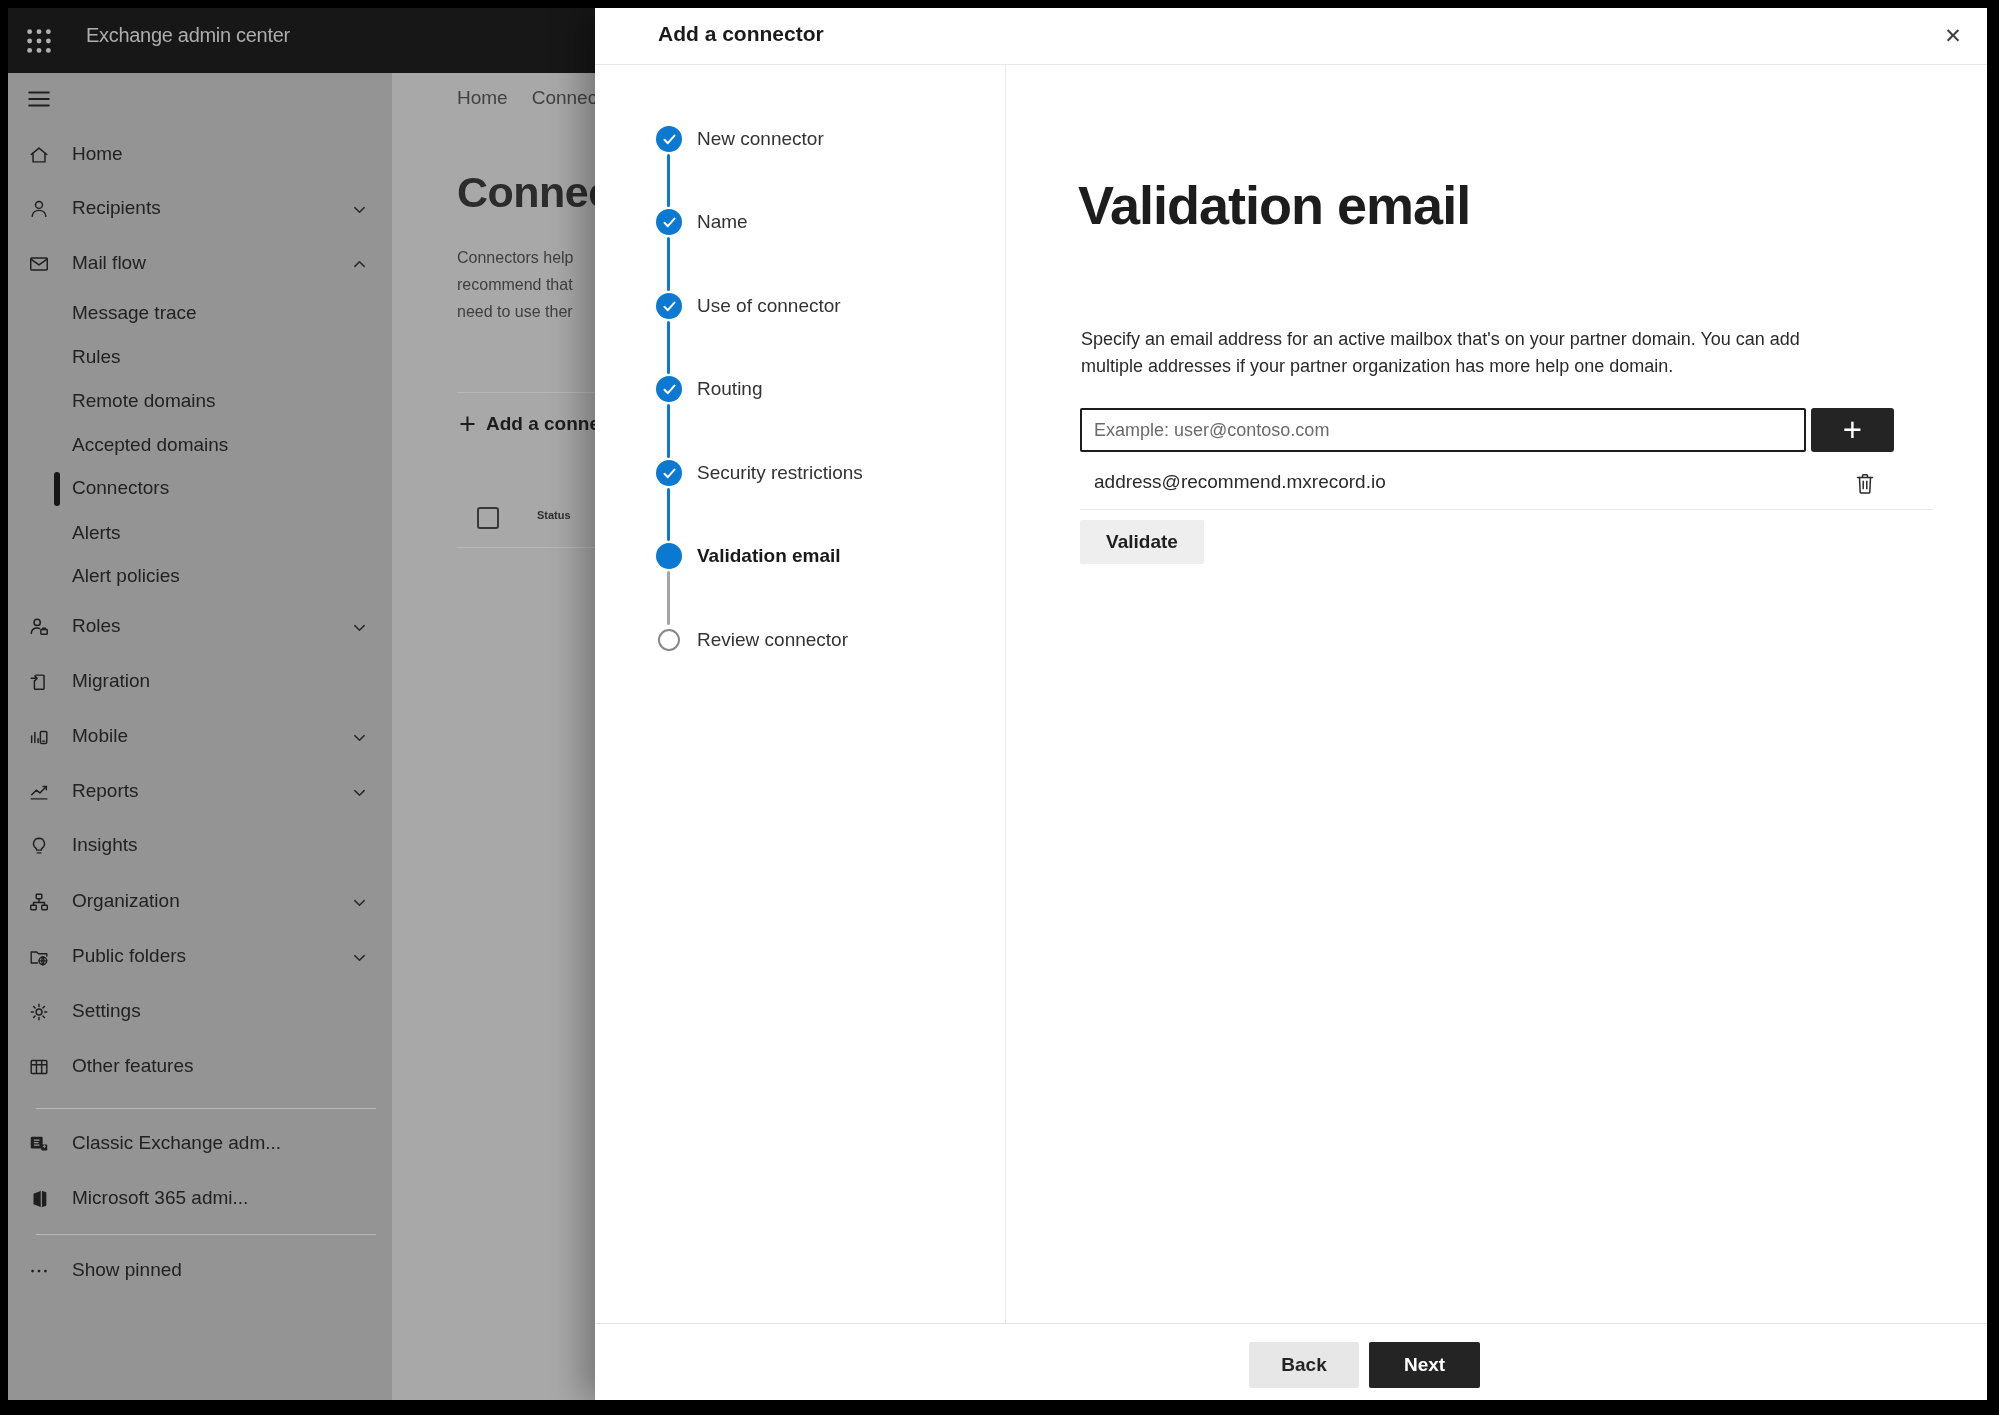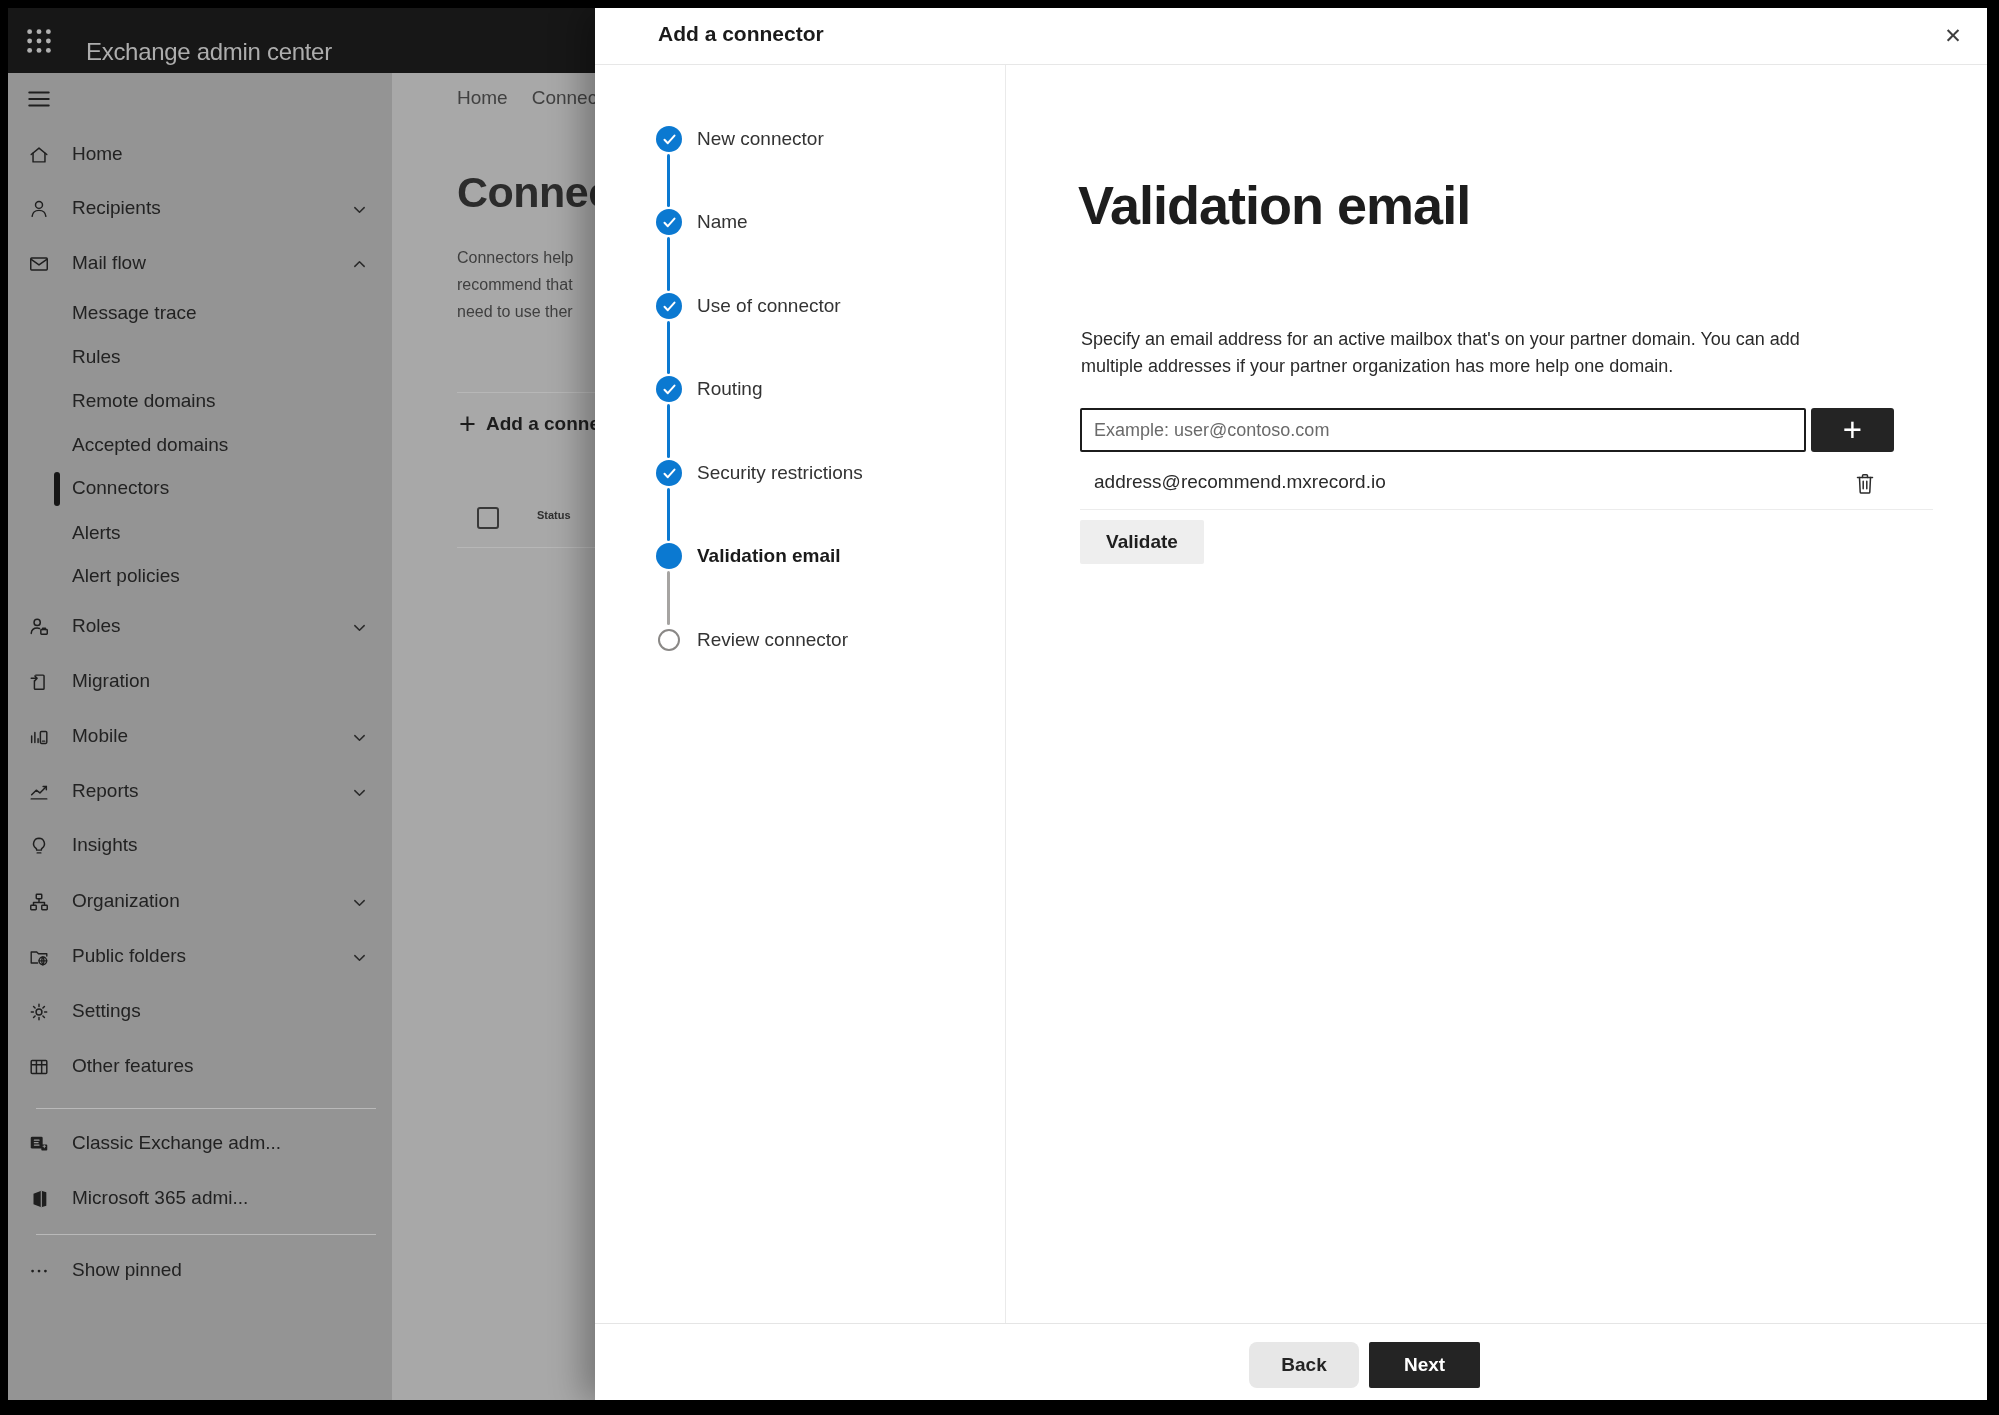--- a/index.html
+++ b/index.html
@@ -4,21 +4,21 @@
 <style>
   * { margin:0; padding:0; box-sizing:border-box; }
   html,body { background:#000; }
   body { font-family:"Liberation Sans","DejaVu Sans",sans-serif; }
   .stage { position:relative; width:1999px; height:1415px; background:#000; overflow:hidden; }
   .screen { position:absolute; left:8px; top:8px; width:1979px; height:1392px; background:#a8a8a8; overflow:hidden; }
 
   
   .topbar { position:absolute; left:0; top:0; width:1979px; height:65px; background:#171717; }
   .waffle-btn { position:absolute; left:16px; top:17px; width:32px; height:32px; background:none; border:none; cursor:pointer; }
-  .topbar-title { position:absolute; left:78px; top:30px; font-size:24px; color:#adadad; letter-spacing:-0.3px; white-space:nowrap; }
+  .topbar-title { position:absolute; left:78px; top:16px; font-size:20px; color:#adadad; letter-spacing:-0.3px; white-space:nowrap; }
 
   
   .sidebar-bg { position:absolute; left:0; top:65px; width:384px; height:1327px; background:#949494; }
   .hamburger-btn { position:absolute; left:18px; top:78px; width:30px; height:26px; background:none; border:none; cursor:pointer; color:#1f1f1f; }
   .nav { position:absolute; left:0; width:384px; height:40px; color:#222; font-size:19px; cursor:pointer; }
   .nav .ic { position:absolute; left:20px; top:9px; width:22px; height:22px; color:#1f1f1f; }
   .nav .lbl { position:absolute; left:64px; top:8px; white-space:nowrap; }
   .nav .chev { position:absolute; left:344px; top:13px; width:15px; height:15px; color:#2a2a2a; }
   .sel-bar { position:absolute; left:46px; top:3px; width:6px; height:34px; background:#161616; border-radius:3px; }
   .side-divider { position:absolute; left:28px; width:340px; height:1px; background:rgba(255,255,255,0.35); }
@@ -61,21 +61,21 @@
   .email-input::placeholder { color:#6a6a6a; }
   .plus-btn { position:absolute; left:1216px; top:400px; width:83px; height:44px; background:#242424; border:none; border-radius:3px; color:#fff; cursor:pointer; font-size:33px; font-weight:200; line-height:38px; font-family:inherit; }
 
   .addr-row { position:absolute; left:485px; top:451px; width:853px; height:51px; border-bottom:1px solid #ececec; }
   .addr-text { position:absolute; left:14px; top:12px; font-size:19px; color:#2a2a2a; white-space:nowrap; }
   .trash-btn { position:absolute; right:52px; top:11px; width:28px; height:28px; background:none; border:none; cursor:pointer; color:#2b2b2b; }
 
   .validate-btn { position:absolute; left:485px; top:512px; width:124px; height:44px; background:#eeeeee; border:none; border-radius:2px; font-size:19px; font-weight:600; color:#1f1f1f; cursor:pointer; font-family:inherit; }
 
   .footer-divider { position:absolute; left:0; top:1315px; width:1392px; height:1px; background:#e5e5e5; }
-  .back-btn { position:absolute; left:654px; top:1334px; width:110px; height:46px; background:#e7e7e7; border:none; border-radius:8px; font-size:19px; font-weight:600; color:#242424; cursor:pointer; font-family:inherit; }
+  .back-btn { position:absolute; left:654px; top:1334px; width:110px; height:46px; background:#e7e7e7; border:none; border-radius:2px; font-size:19px; font-weight:600; color:#242424; cursor:pointer; font-family:inherit; }
   .next-btn { position:absolute; left:774px; top:1334px; width:111px; height:46px; background:#242424; border:none; border-radius:2px; font-size:19px; font-weight:600; color:#fff; cursor:pointer; font-family:inherit; }
 
   svg { display:block; }
 </style>
 </head>
 <body>
 
 <div class="stage">
  <div class="screen">
 

